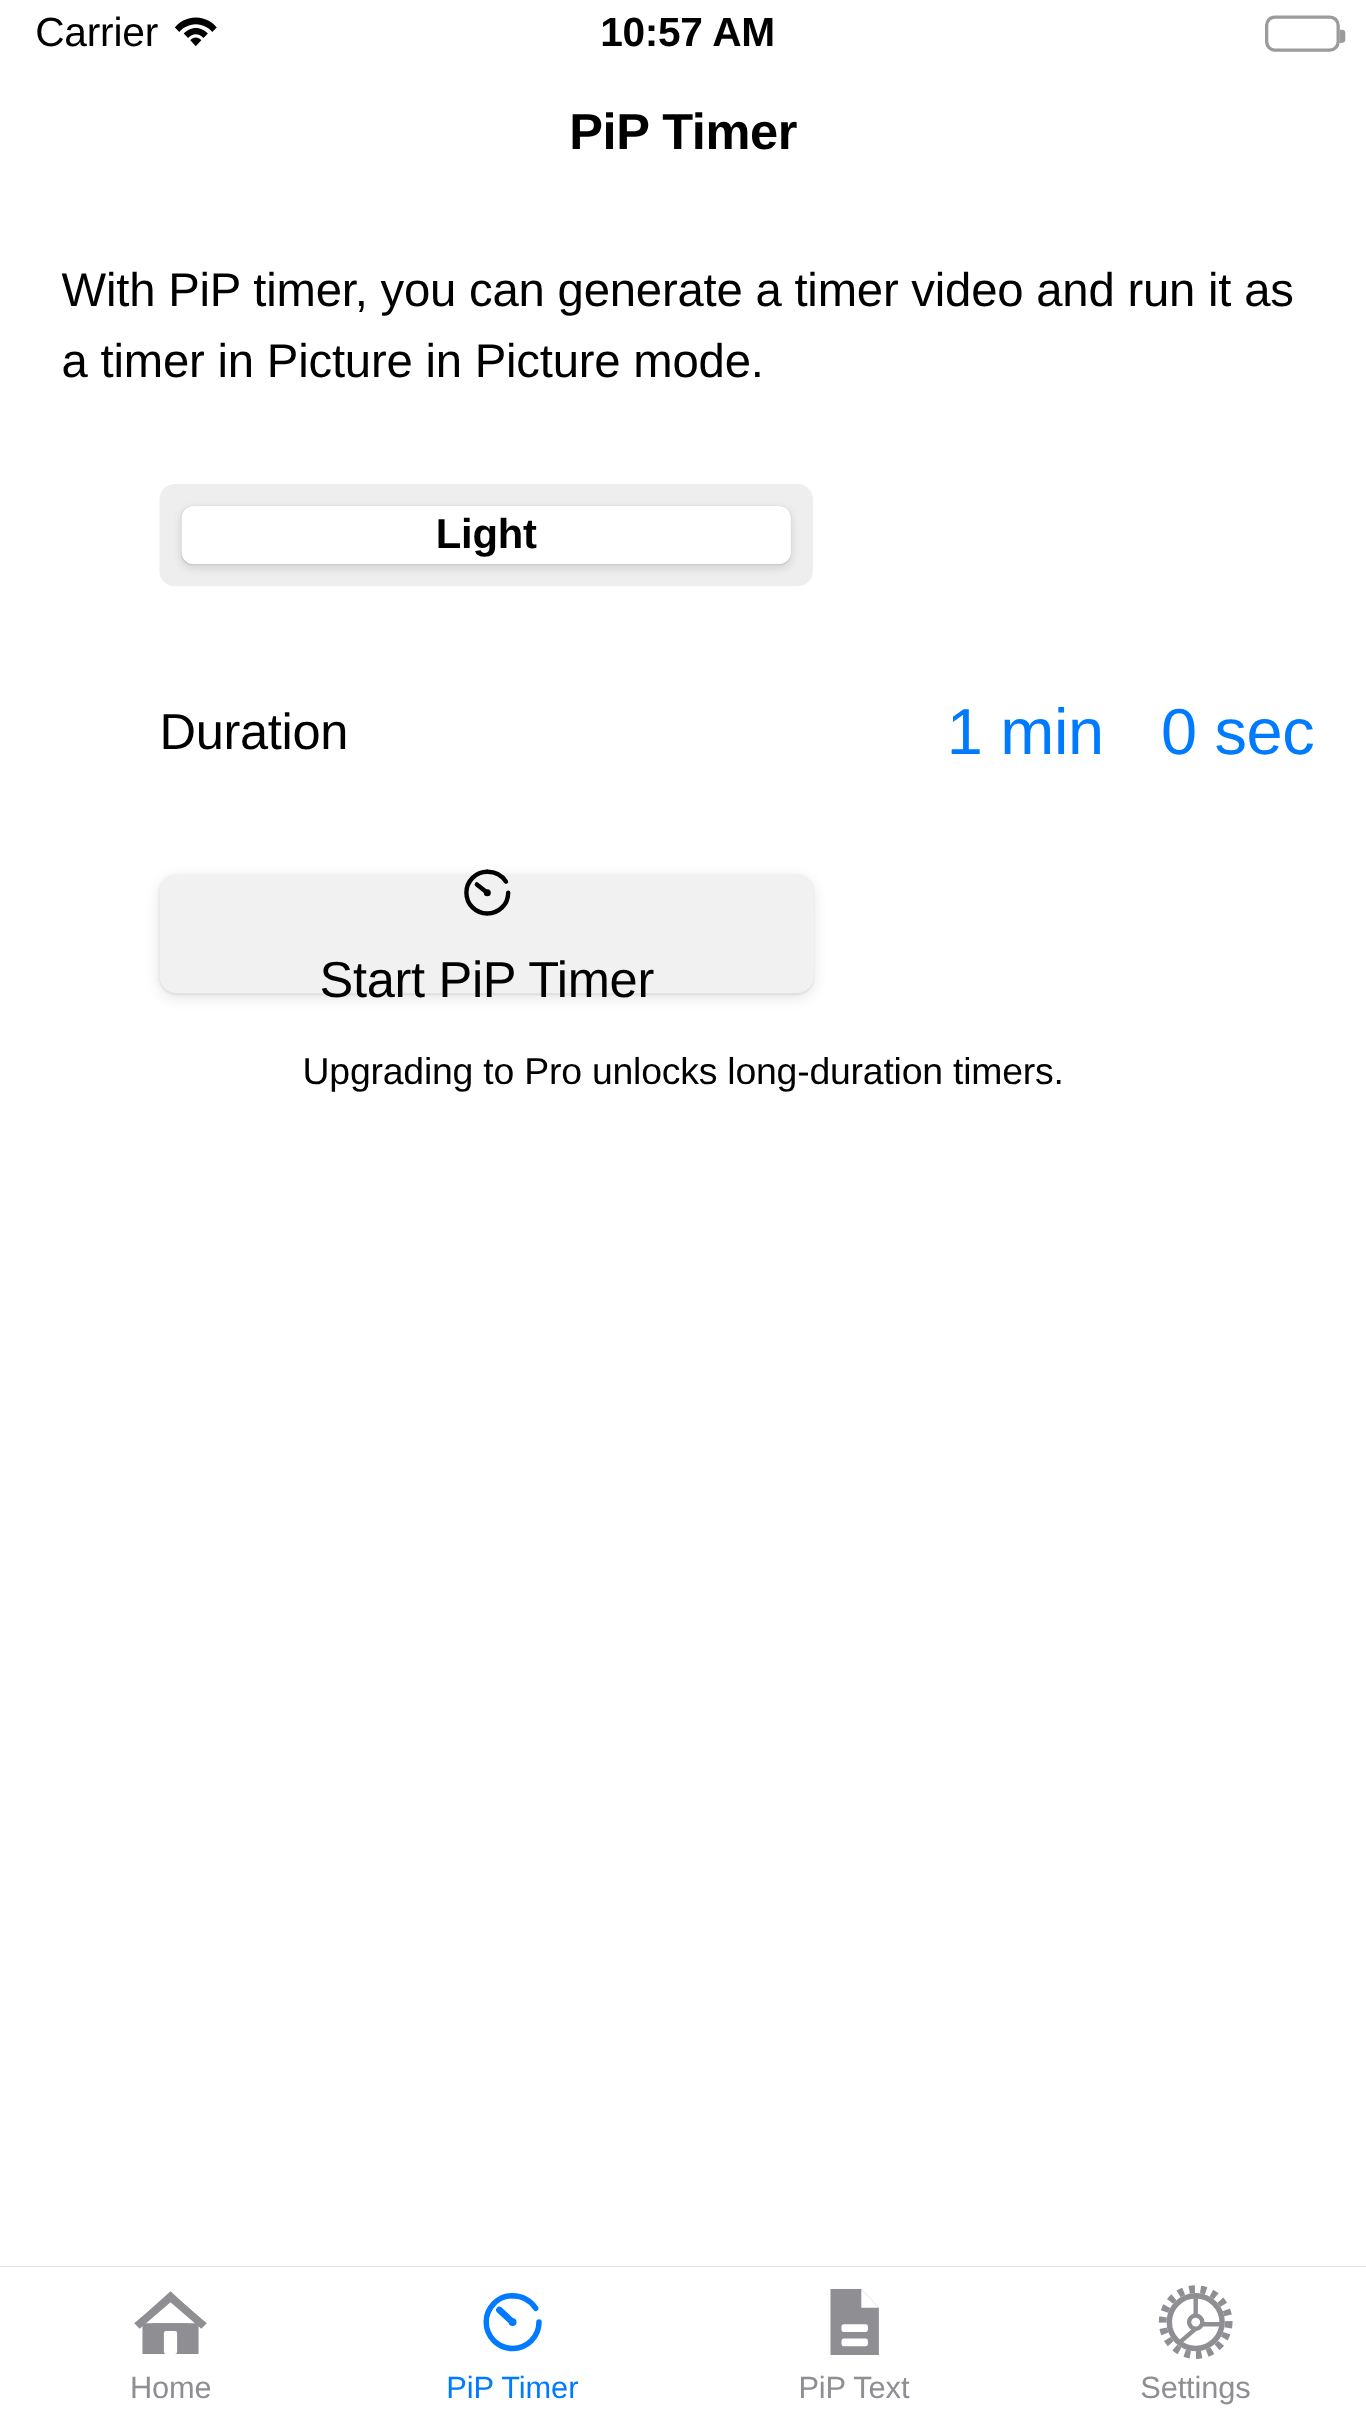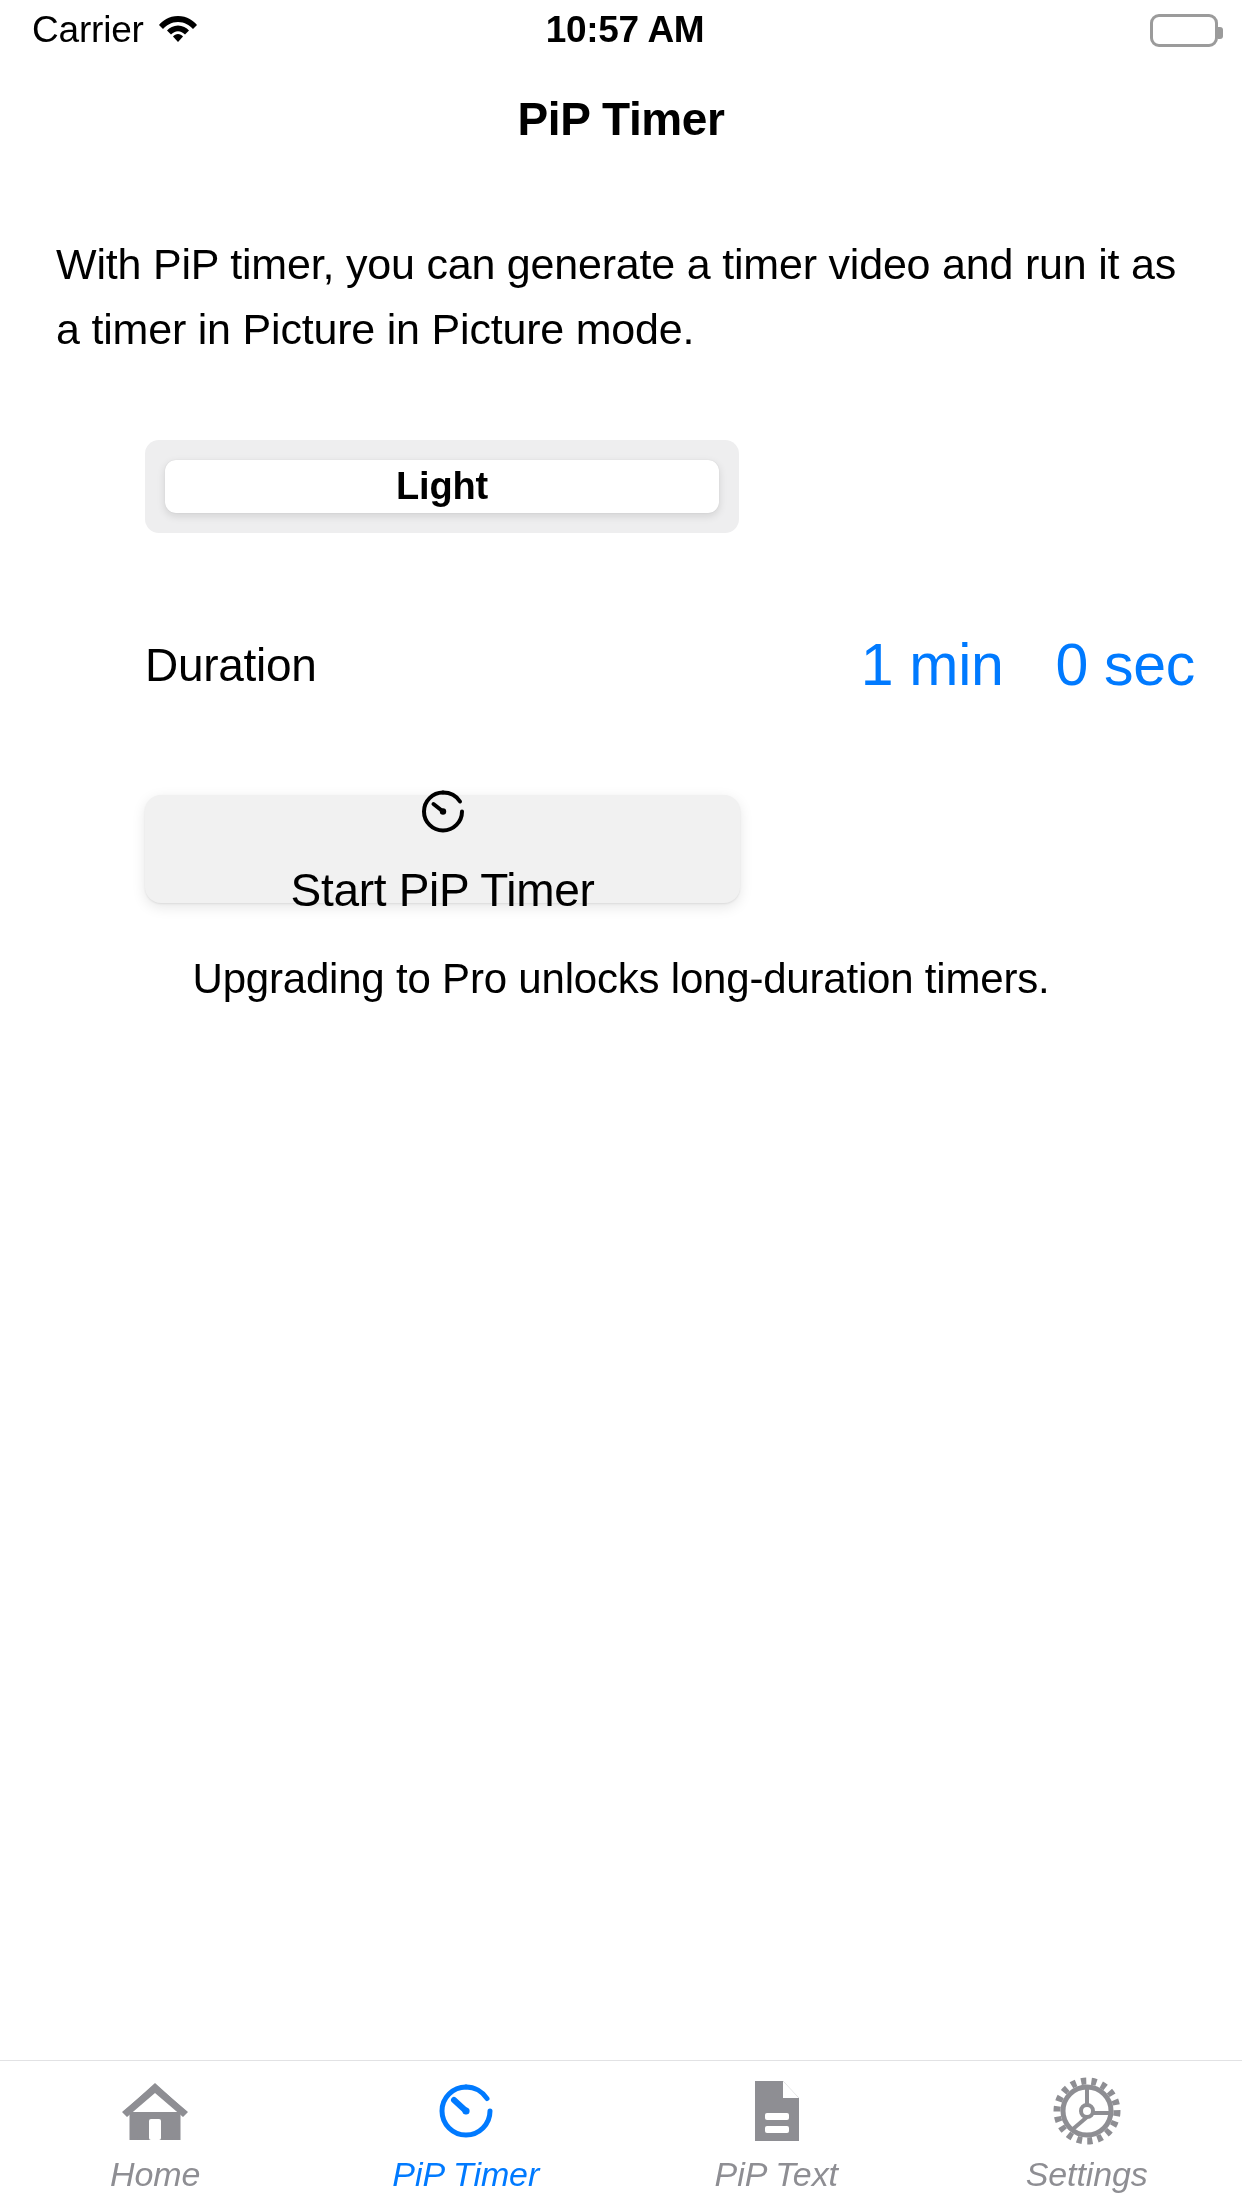--- a/index.html
+++ b/index.html
@@ -186,21 +186,21 @@
   }
   .stopwatch-icon { display: block; flex: 0 0 auto; }
 
   
   .footnote {
     position: absolute;
     top: 955px;
     left: 0;
     width: 1242px;
     text-align: center;
-    font-size: 42px;
+    font-size: 34px;
     color: #000;
     letter-spacing: -0.2px;
   }
 
   
   .tab-bar {
     position: absolute;
     bottom: 0;
     left: 0;
     width: 1242px;
@@ -219,24 +219,23 @@
     gap: 8px;
     cursor: pointer;
   }
   .tab-icon {
     height: 72px;
     display: flex;
     align-items: center;
     justify-content: center;
   }
   .tab-label {
-    font-size: 34px;
+    font-size: 28px;
     color: #8e8e93;
     letter-spacing: -0.1px;
-    font-style: italic;
   }
   .tab-item.active .tab-label { color: #007aff; }
 </style>
 </head>
 <body>
 
 <div class="phone">
 
   <div class="status-bar">
     <div class="status-left">

